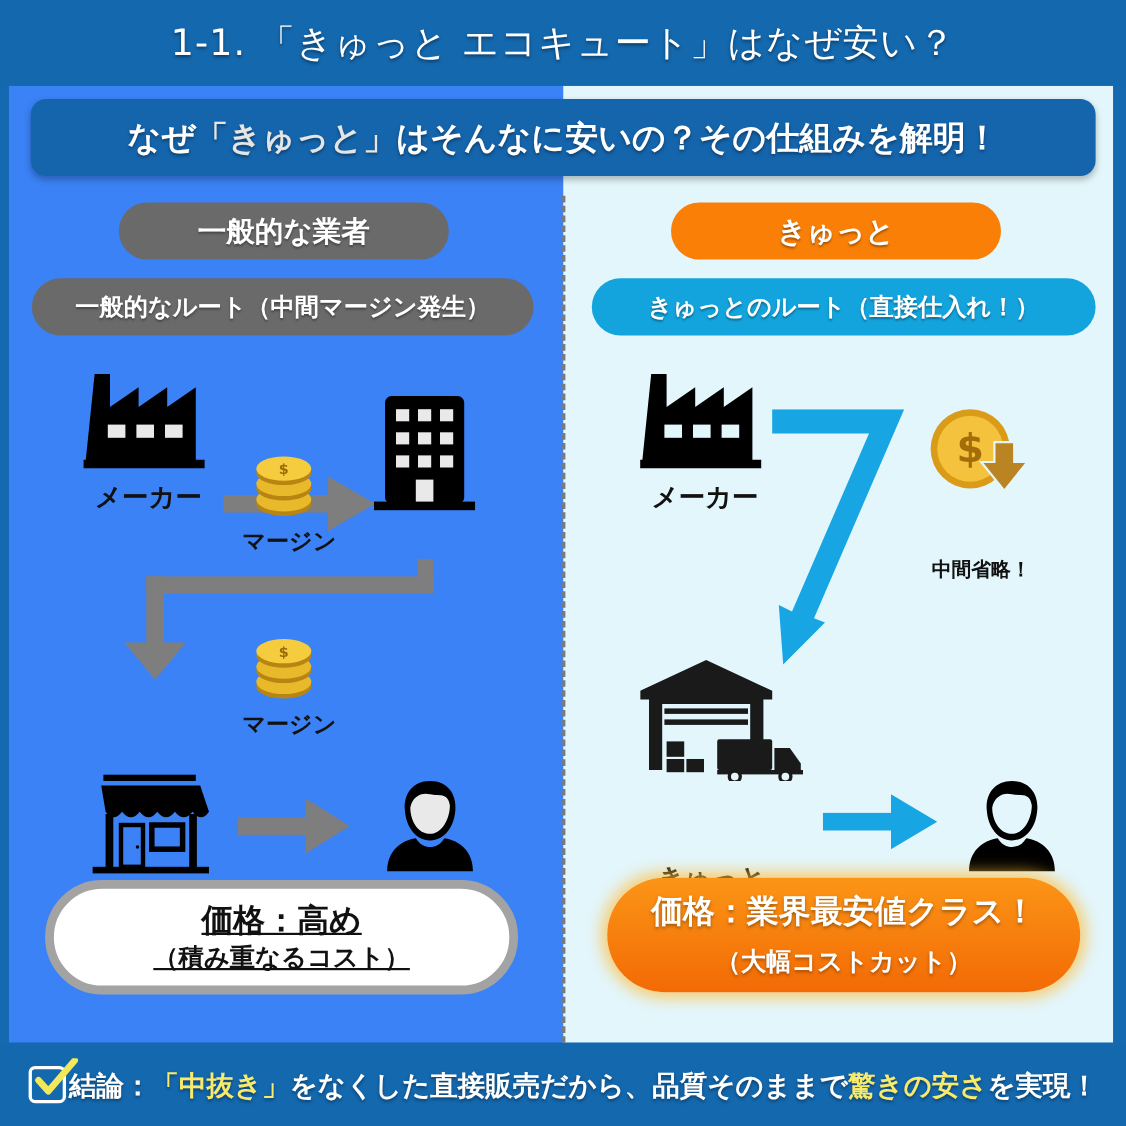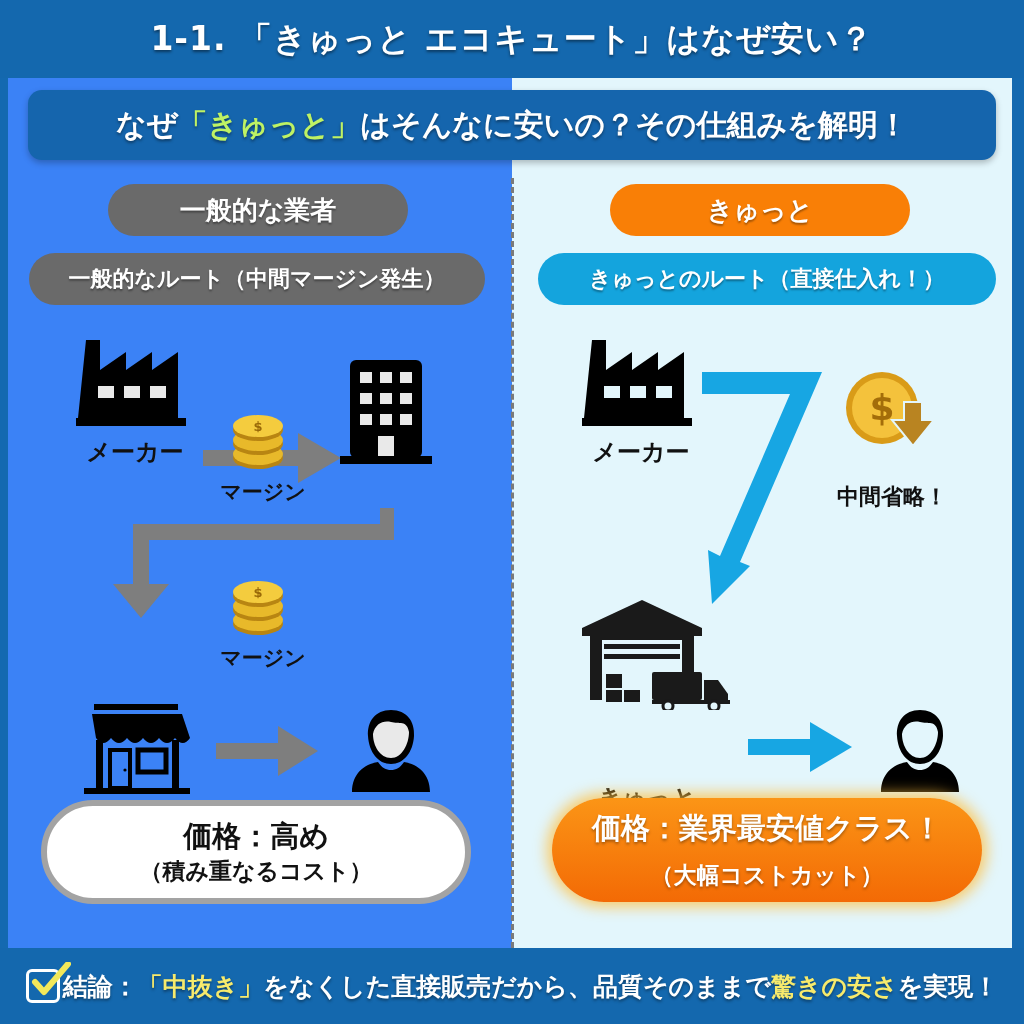--- a/index.html
+++ b/index.html
@@ -8,63 +8,63 @@
     background: #1469b0;
     font-family: "DejaVu Sans", "Liberation Sans", sans-serif;
     position: relative;
   }
   .header {
     position: absolute; left: 0; top: 0; width: 1024px; height: 78px;
     background: #1468ae;
     display: flex; align-items: center; justify-content: center;
   }
   .header h1 {
-    color: #fff; font-size: 33px; font-weight: bold; letter-spacing: 1px;
+    color: #fff; font-size: 33px; font-weight: normal; letter-spacing: 1px;
     text-shadow: 0 2px 3px rgba(0,0,0,0.45);
   }
   .panel-wrap {
     position: absolute; left: 8px; top: 78px; width: 1004px; height: 870px;
     display: flex; overflow: hidden;
   }
   .panel-left { width: 504px; height: 100%; background: #3b82f6; position: relative; }
   .panel-right { width: 500px; height: 100%; background: #e3f6fc; position: relative; }
   .divider {
     position: absolute; left: 503px; top: 100px; height: 770px; width: 0;
     border-left: 3px dashed #7a7a7a;
   }
   .subtitle-bar {
     position: absolute; left: 20px; top: 12px; width: 968px; height: 70px;
     background: #1565ad; border-radius: 14px;
     box-shadow: 0 3px 6px rgba(0,0,0,0.25);
     display: flex; align-items: center; justify-content: center;
     color: #fff; font-size: 30px; font-weight: bold;
     text-shadow: 0 2px 3px rgba(0,0,0,0.4);
   }
-  .subtitle-bar .hl { color: #bef264; }
+  .subtitle-bar .hl { color: #e5e5e5; }
 
   .pill {
     position: absolute; display: flex; align-items: center; justify-content: center;
     color: #fff; font-weight: bold; border-radius: 30px;
     text-shadow: 0 2px 2px rgba(0,0,0,0.35);
   }
   .pill-gray { background: #6a6a6a; }
   .pill-orange { background: #f97f06; }
   .pill-blue { background: #14a4dd; }
 
   .icon { position: absolute; }
   .label {
     position: absolute; font-weight: bold; color: #111; text-align: center;
     white-space: nowrap;
   }
 
   .price-left {
     position: absolute; left: 33px; top: 722px; width: 430px; height: 104px;
-    background: #fff; border: 6px solid #a3a3a3; border-radius: 52px;
+    background: #fff; border: 8px solid #a3a3a3; border-radius: 52px;
     display: flex; flex-direction: column; align-items: center; justify-content: center;
-    color: #111; font-weight: bold;
+    color: #111; font-weight: bold; text-decoration: underline;
   }
   .price-right {
     position: absolute; left: 40px; top: 720px; width: 430px; height: 104px;
     background: linear-gradient(#fb9516, #f36a05);
     border-radius: 52px;
     box-shadow: 0 0 14px 5px rgba(255,190,60,0.75);
     display: flex; flex-direction: column; align-items: center; justify-content: center;
     color: #fff; font-weight: bold; text-shadow: 0 2px 3px rgba(0,0,0,0.35); gap: 12px;
   }
   .price-main { font-size: 29px; line-height: 38px; }
@@ -210,21 +210,21 @@
     <svg class="icon" style="left:180px; top:294px;" width="150" height="240" viewBox="0 0 150 240">
       <polygon points="10,0 130,0 48,190 58,194 20,232 16,178 28,184 98,22 10,22" fill="#17a6e3"></polygon>
     </svg>
 
     <svg class="icon" style="left:330px; top:290px;" width="112" height="80" viewBox="0 0 112 80">
       <circle cx="40" cy="40" r="36" fill="#d99b18"></circle>
       <circle cx="40" cy="40" r="30" fill="#f4c23c"></circle>
       <text x="40" y="52" font-size="36" font-weight="bold" text-anchor="middle" fill="#a36d0a" font-family="DejaVu Sans, sans-serif">$</text>
       <polygon points="62,34 80,34 80,52 92,52 71,78 50,52 62,52" fill="#b98421" stroke="#e3f6fc" stroke-width="2"></polygon>
     </svg>
-    <div class="label" style="left:280px; top:404px; width:200px; font-size:22px;">中間省略！</div>
+    <div class="label" style="left:280px; top:428px; width:200px; font-size:18px;">中間省略！</div>
 
     <svg class="icon" style="left:70px; top:522px;" width="150" height="110" viewBox="0 0 150 110">
       <polygon points="0,28 60,0 120,28 120,36 112,36 112,100 100,100 100,40 20,40 20,100 8,100 8,36 0,36" fill="#1a1a1a"></polygon>
       <rect x="22" y="44" width="76" height="5" fill="#1a1a1a"></rect>
       <rect x="22" y="54" width="76" height="5" fill="#1a1a1a"></rect>
       <rect x="24" y="74" width="16" height="14" fill="#1a1a1a"></rect>
       <rect x="24" y="90" width="16" height="12" fill="#1a1a1a"></rect>
       <rect x="42" y="90" width="16" height="12" fill="#1a1a1a"></rect>
       <rect x="70" y="72" width="50" height="28" rx="2" fill="#1a1a1a"></rect>
       <path d="M122 80 h14 l10 14 v8 h-24 z" fill="#1a1a1a"></path>

